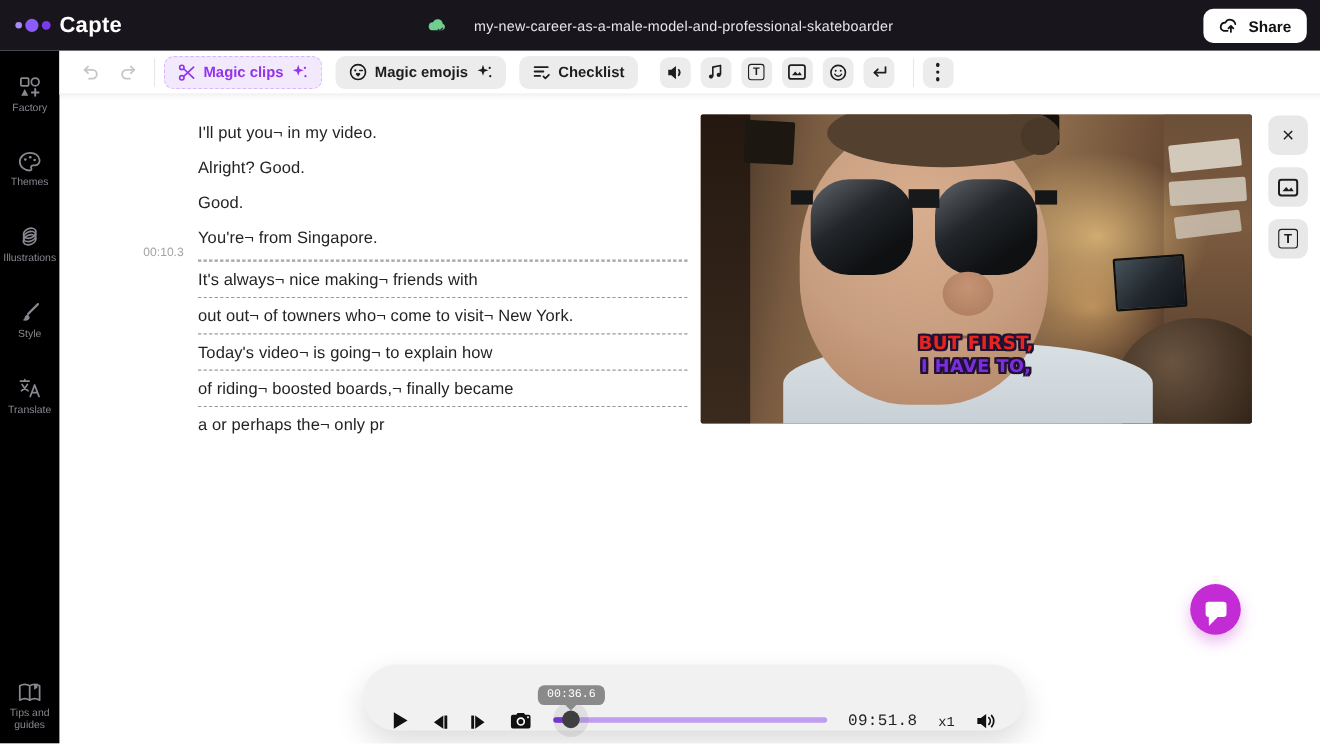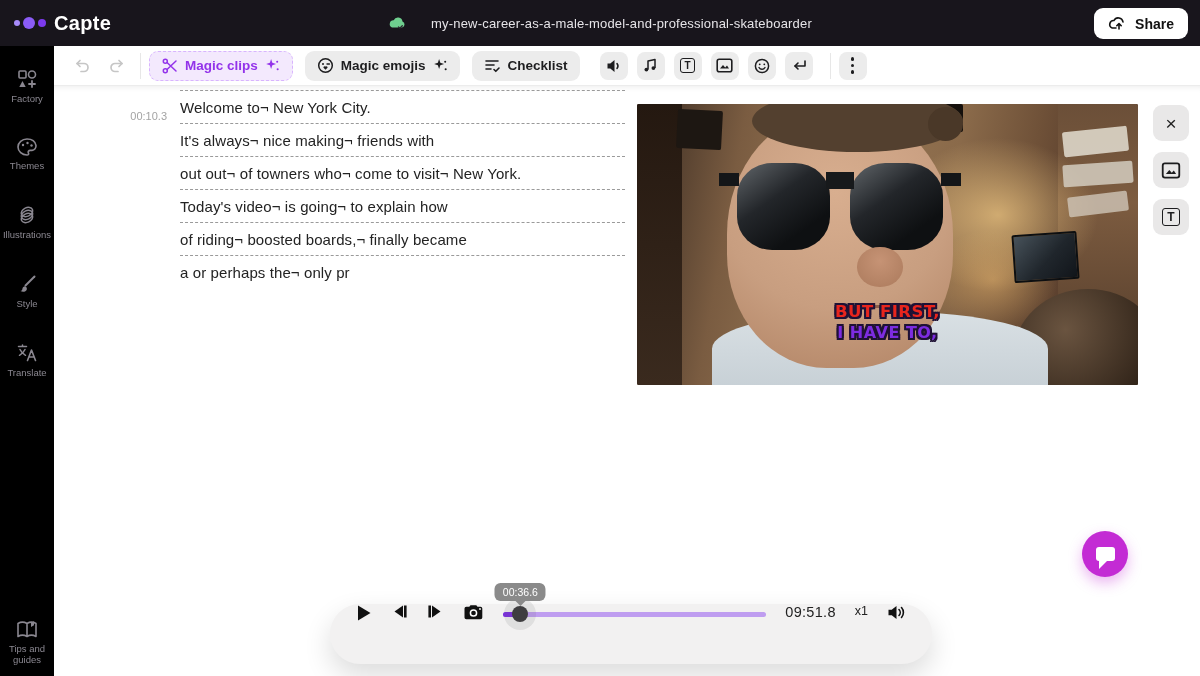--- a/index.html
+++ b/index.html
@@ -118,22 +118,22 @@
   
   .side-tools { position:absolute; left:1099px; top:19px; display:flex; flex-direction:column; gap:11px; }
   .side-tools button { width:36px; height:36px; border-radius:9px; background:#e9e8e8; border:none;
     display:flex; align-items:center; justify-content:center; cursor:pointer; }
   .xglyph { font-size:19px; color:#222; line-height:1; }
   .tbox2 { width:18px; height:18px; border:1.8px solid #1d1d1f; border-radius:3px; display:flex;
     align-items:center; justify-content:center; font-size:12px; font-weight:bold; color:#1d1d1f; }
 
   
   .player { position:absolute; left:276px; top:518px; width:602px; height:60px; background:#f2f1f1;
-    border-radius:30px; box-shadow:0 12px 28px rgba(0,0,0,.14); display:flex; align-items:flex-start;
-    padding:0 26px; gap:19px; z-index:20; }
+    border-radius:30px; box-shadow:0 12px 28px rgba(0,0,0,.14); display:flex; align-items:flex-end;
+    padding:0 26px; gap:19px; z-index:20;font-family:Liberation Mono, monospace; }
   .p-btn { background:none; border:none; cursor:pointer; display:flex; align-items:center;
     justify-content:center; padding:0; }
   .slider { flex:1; position:relative; height:20px; cursor:pointer; }
   .track { position:absolute; left:0; right:0; top:8px; height:5px; border-radius:3px; background:#bf9df0; }
   .fill { position:absolute; left:0; top:8px; height:5px; border-radius:3px 0 0 3px; background:#7a2be2; }
   .knob { position:absolute; top:10px; width:16px; height:16px; border-radius:50%; background:#3f3e40;
     transform:translate(-50%,-50%); box-shadow:0 0 0 8px rgba(110,110,110,.14); }
   .tooltip { position:absolute; bottom:21px; left:50%; transform:translateX(-50%); background:#8a8a8a;
     color:#fff; font-size:10.5px; padding:3px 8px; border-radius:6px; white-space:nowrap; }
   .tooltip:after { content:""; position:absolute; left:50%; top:100%; transform:translateX(-50%);
@@ -323,24 +323,27 @@
           <i></i>
           <i></i>
           <i></i>
         </span>
     </button>
   </div>
 
   <main class="main">
 
     <section class="transcript" id="transcript">
+        <div class="t-block">
+          <div class="t-line">I'll put you¬ in my video.</div>
+          <div class="t-line">Alright? Good.</div>
+          <div class="t-line">Good.</div>
+          <div class="t-line">You're¬ from Singapore.</div>
+        </div>
         <div class="t-divider"></div>
-        <div class="t-block">
-          <div class="t-line">Welcome to¬ New York City.</div>
-        </div>
         <div class="t-divider">
           <span class="t-ts">00:10.3</span>
         </div>
         <div class="t-block">
           <div class="t-line">It's always¬ nice making¬ friends with</div>
         </div>
         <div class="t-divider"></div>
         <div class="t-block">
           <div class="t-line">out out¬ of towners who¬ come to visit¬ New York.</div>
         </div>

